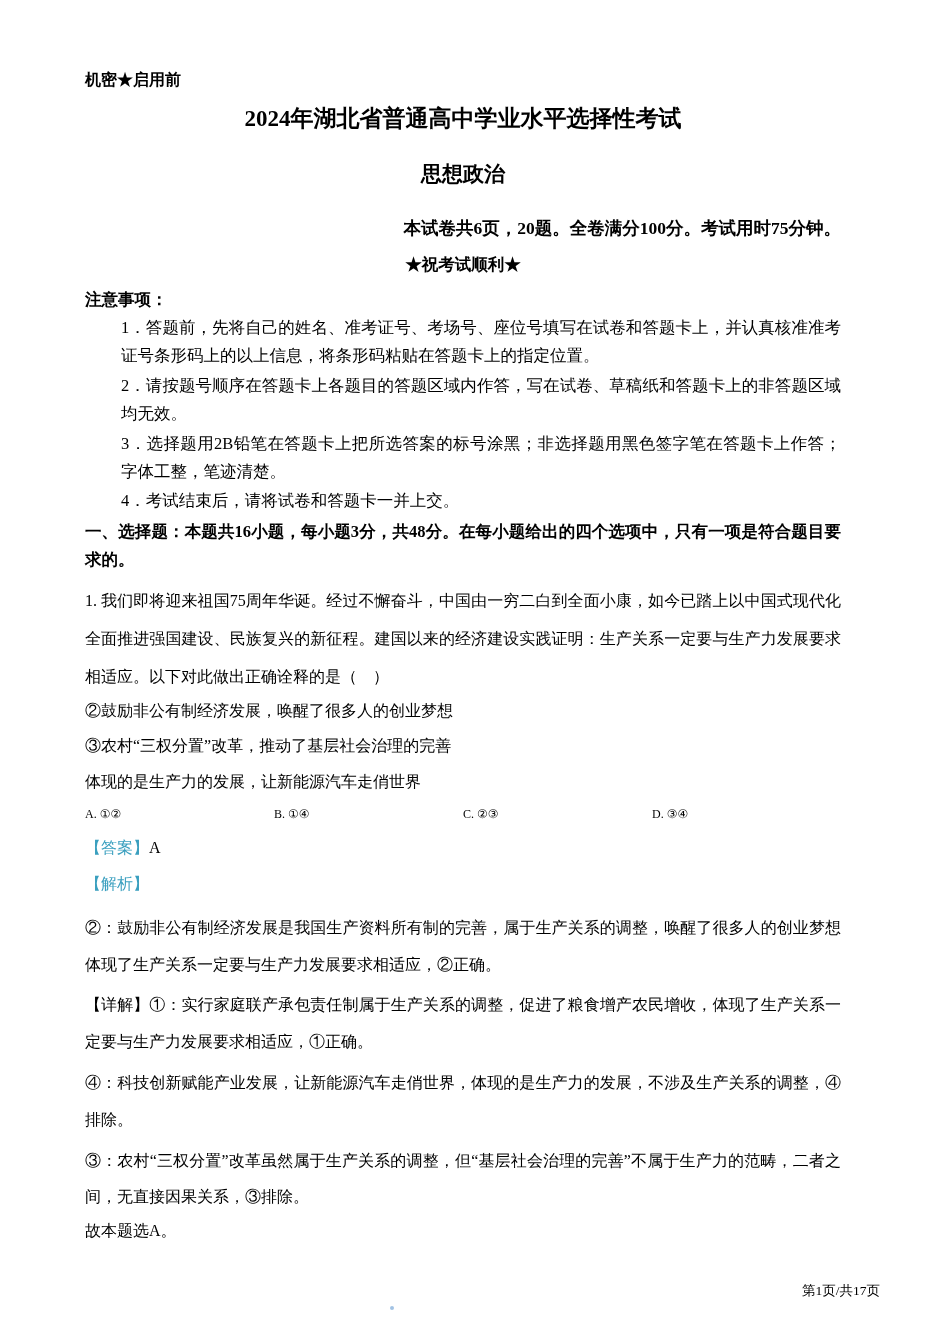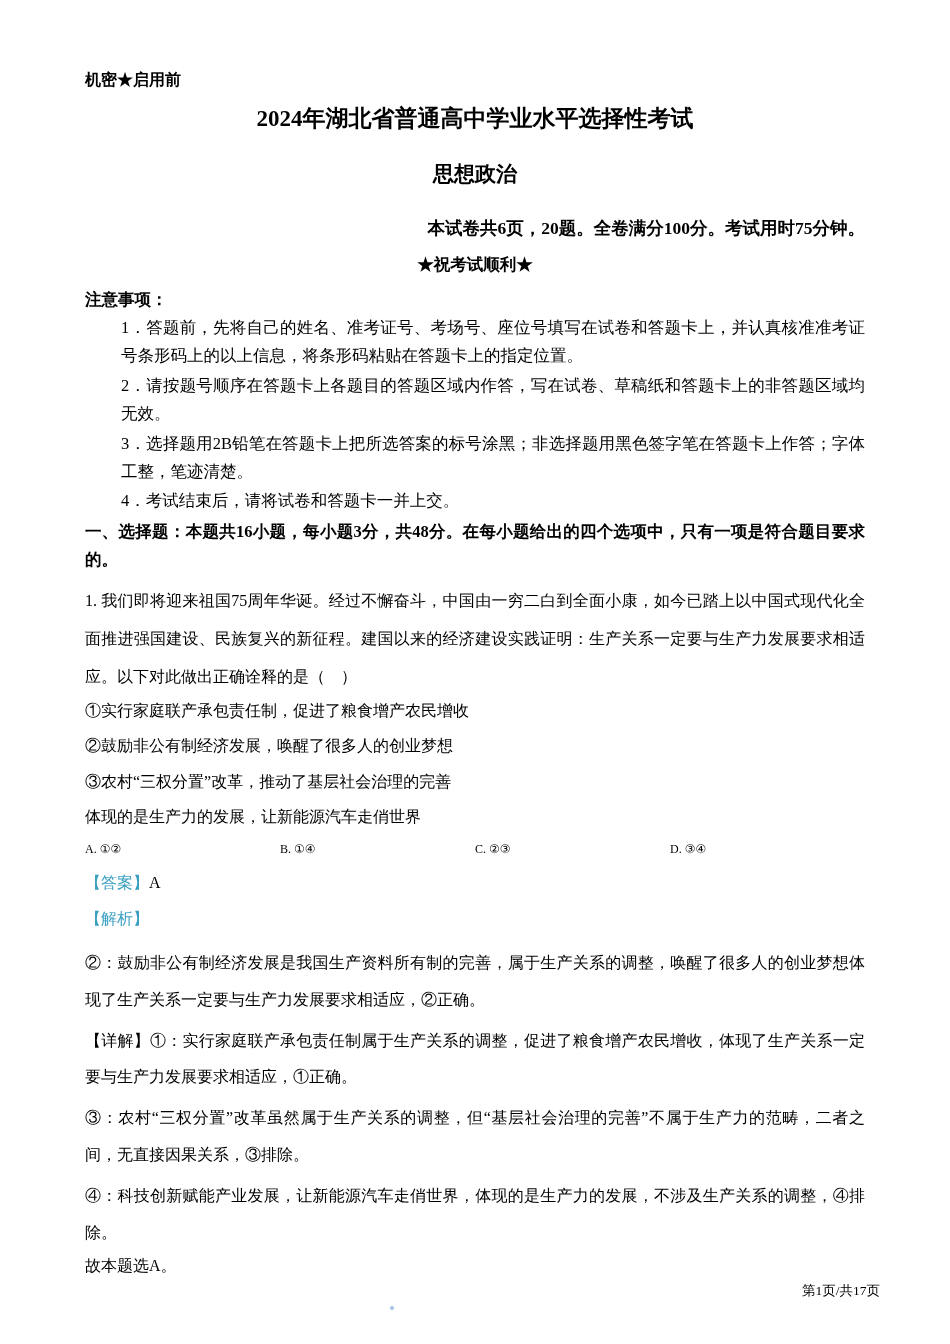--- a/index.html
+++ b/index.html
@@ -8,21 +8,21 @@
     font-family: "Liberation Serif", "DejaVu Serif", serif;
     color: #000000;
     width: 950px;
     margin: 0 auto;
   }
   .page {
     position: relative;
     width: 950px;
     height: 1344px;
     background: #ffffff;
-    padding: 70px 85px 0 85px;
+    padding: 70px 109px 0 85px;
     overflow: hidden;
   }
   .classified {
     font-weight: bold;
     font-size: 16px;
     margin-bottom: 12px;
   }
   .title {
     text-align: center;
     font-weight: bold;
@@ -137,21 +137,20 @@
 
   <div class="note-item">1．答题前，先将自己的姓名、准考证号、考场号、座位号填写在试卷和答题卡上，并认真核准准考证号条形码上的以上信息，将条形码粘贴在答题卡上的指定位置。</div>
   <div class="note-item">2．请按题号顺序在答题卡上各题目的答题区域内作答，写在试卷、草稿纸和答题卡上的非答题区域均无效。</div>
   <div class="note-item">3．选择题用2B铅笔在答题卡上把所选答案的标号涂黑；非选择题用黑色签字笔在答题卡上作答；字体工整，笔迹清楚。</div>
   <div class="note-item">4．考试结束后，请将试卷和答题卡一并上交。</div>
 
   <div class="section-title">一、选择题：本题共16小题，每小题3分，共48分。在每小题给出的四个选项中，只有一项是符合题目要求的。</div>
 
   <div class="stem">1. 我们即将迎来祖国75周年华诞。经过不懈奋斗，中国由一穷二白到全面小康，如今已踏上以中国式现代化全面推进强国建设、民族复兴的新征程。建国以来的经济建设实践证明：生产关系一定要与生产力发展要求相适应。以下对此做出正确诠释的是（　）</div>
 
-  <div class="statement">①实行家庭联产承包责任制，促进了粮食增产农民增收</div>
   <div class="statement">②鼓励非公有制经济发展，唤醒了很多人的创业梦想</div>
   <div class="statement">③农村“三权分置”改革，推动了基层社会治理的完善</div>
   <div class="statement">体现的是生产力的发展，让新能源汽车走俏世界</div>
 
   <div class="options-row">
     <div class="option">A. ①②</div>
     <div class="option">B. ①④</div>
     <div class="option">C. ②③</div>
     <div class="option">D. ③④</div>
   </div>
@@ -159,21 +158,21 @@
   <div class="answer-line">
     <span class="accent-label">【答案】</span><span>A</span>
   </div>
 
   <div class="analysis-line">
     <span class="accent-label">【解析】</span>
   </div>
 
   <div class="detail-para">②：鼓励非公有制经济发展是我国生产资料所有制的完善，属于生产关系的调整，唤醒了很多人的创业梦想体现了生产关系一定要与生产力发展要求相适应，②正确。</div>
   <div class="detail-para">【详解】①：实行家庭联产承包责任制属于生产关系的调整，促进了粮食增产农民增收，体现了生产关系一定要与生产力发展要求相适应，①正确。</div>
+  <div class="detail-para">④：科技创新赋能产业发展，让新能源汽车走俏世界，体现的是生产力的发展，不涉及生产关系的调整，④排除。</div>
   <div class="detail-para">③：农村“三权分置”改革虽然属于生产关系的调整，但“基层社会治理的完善”不属于生产力的范畴，二者之间，无直接因果关系，③排除。</div>
-  <div class="detail-para">④：科技创新赋能产业发展，让新能源汽车走俏世界，体现的是生产力的发展，不涉及生产关系的调整，④排除。</div>
   <div class="detail-last">故本题选A。</div>
 
   <div class="stray-dot"></div>
 
   <div class="footer">第1页/共17页</div>
 
 </div>
 
 </body></html>

